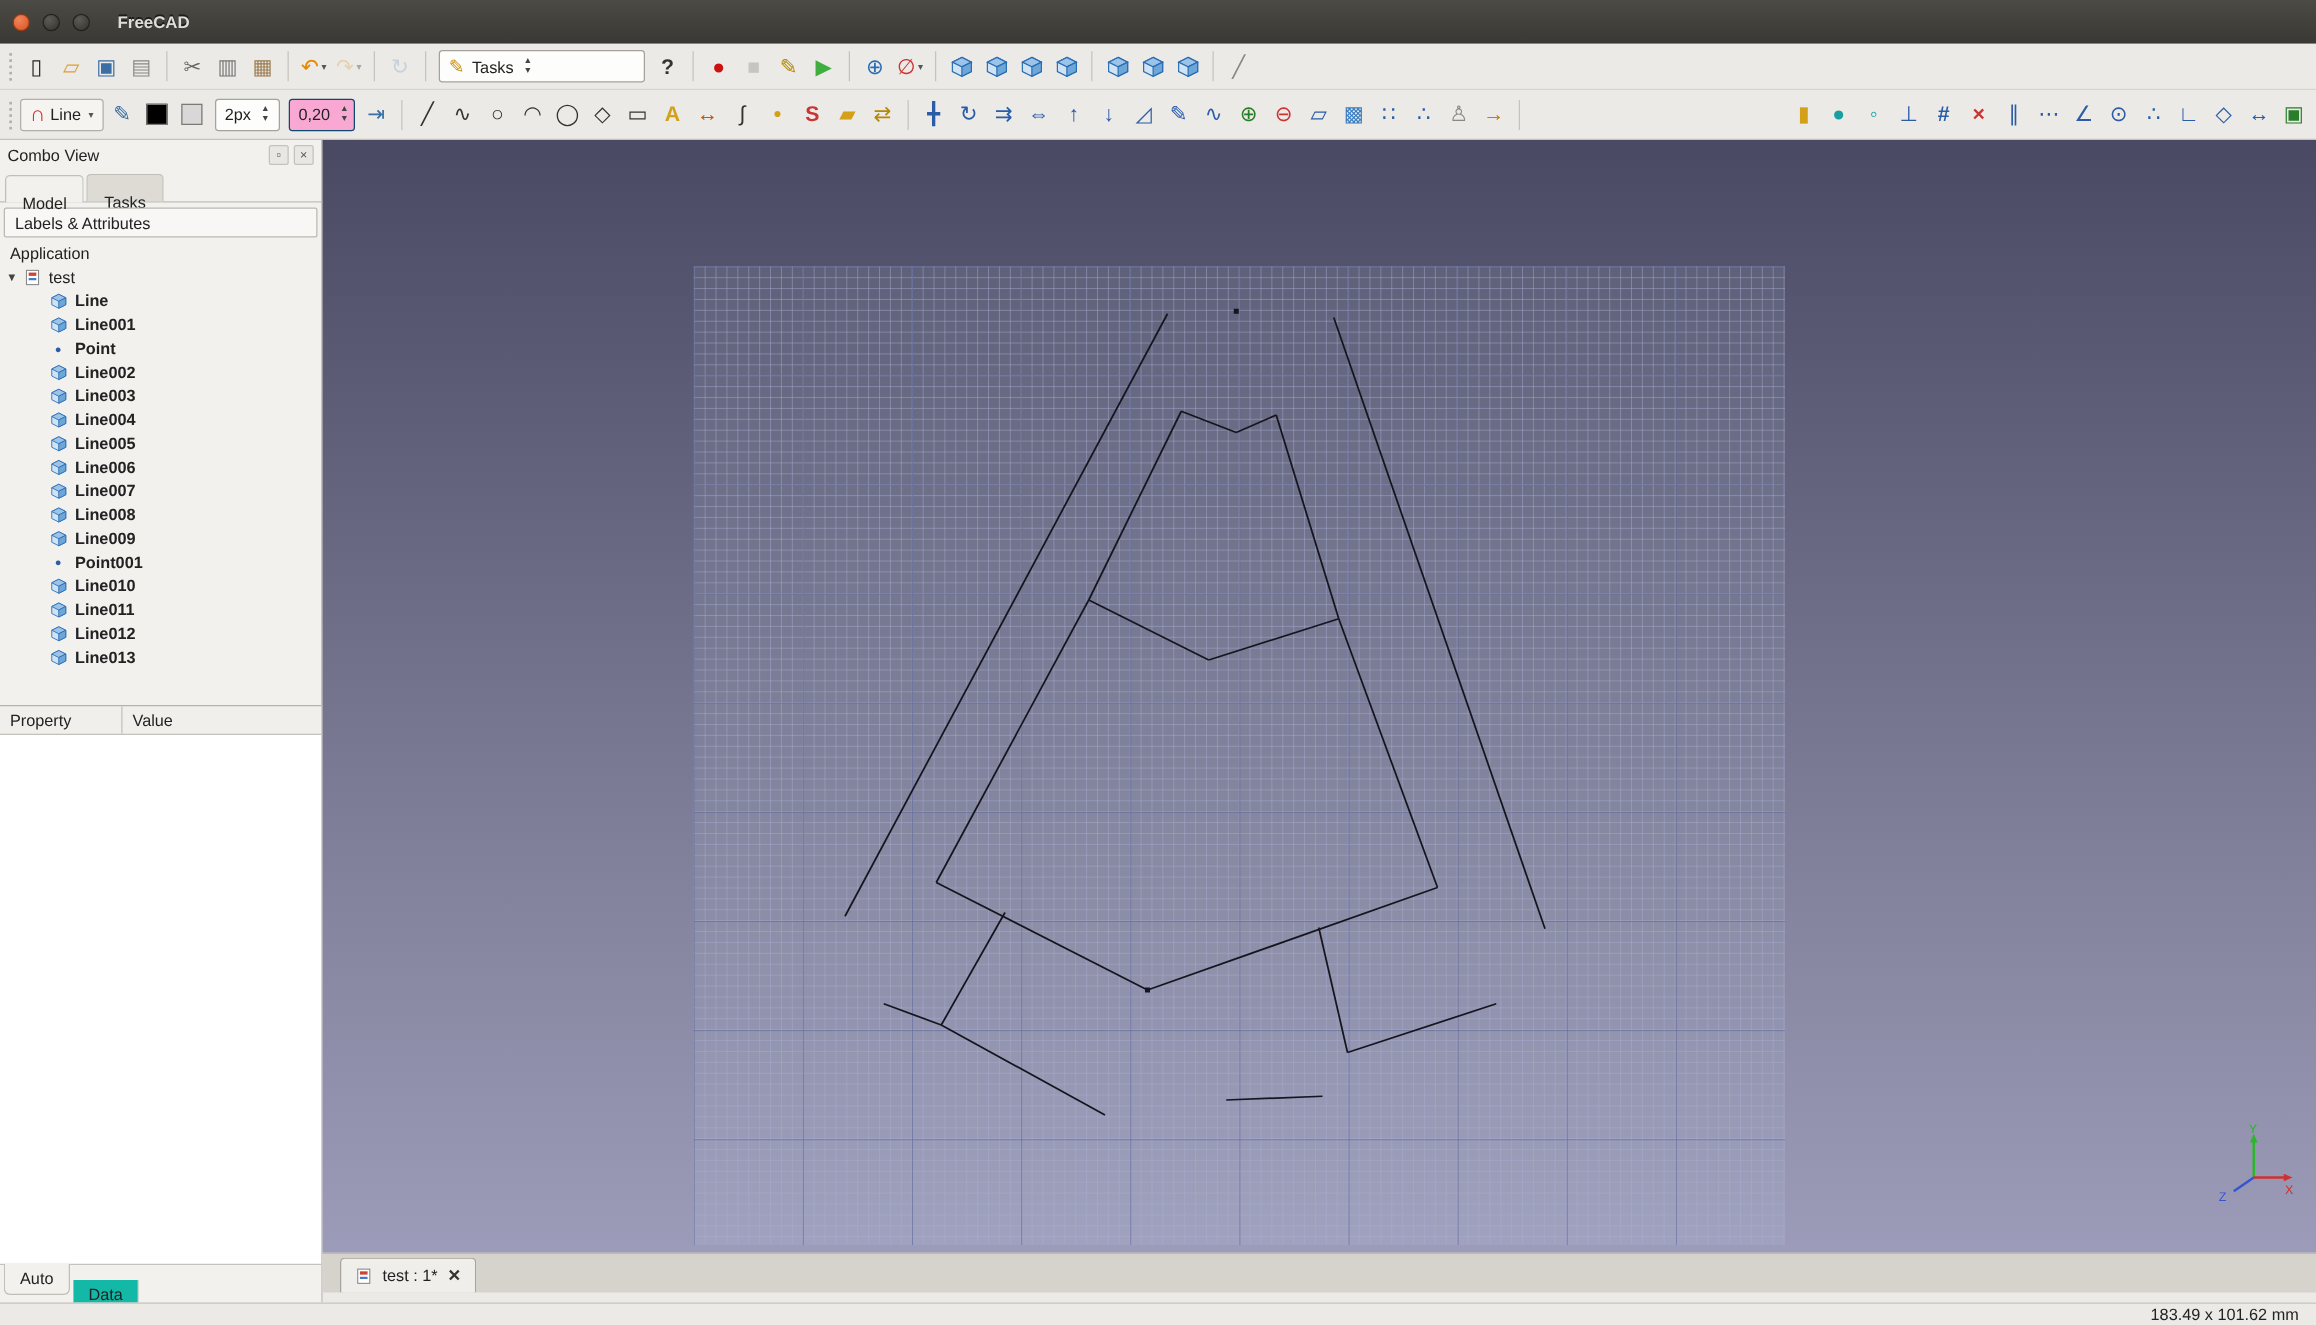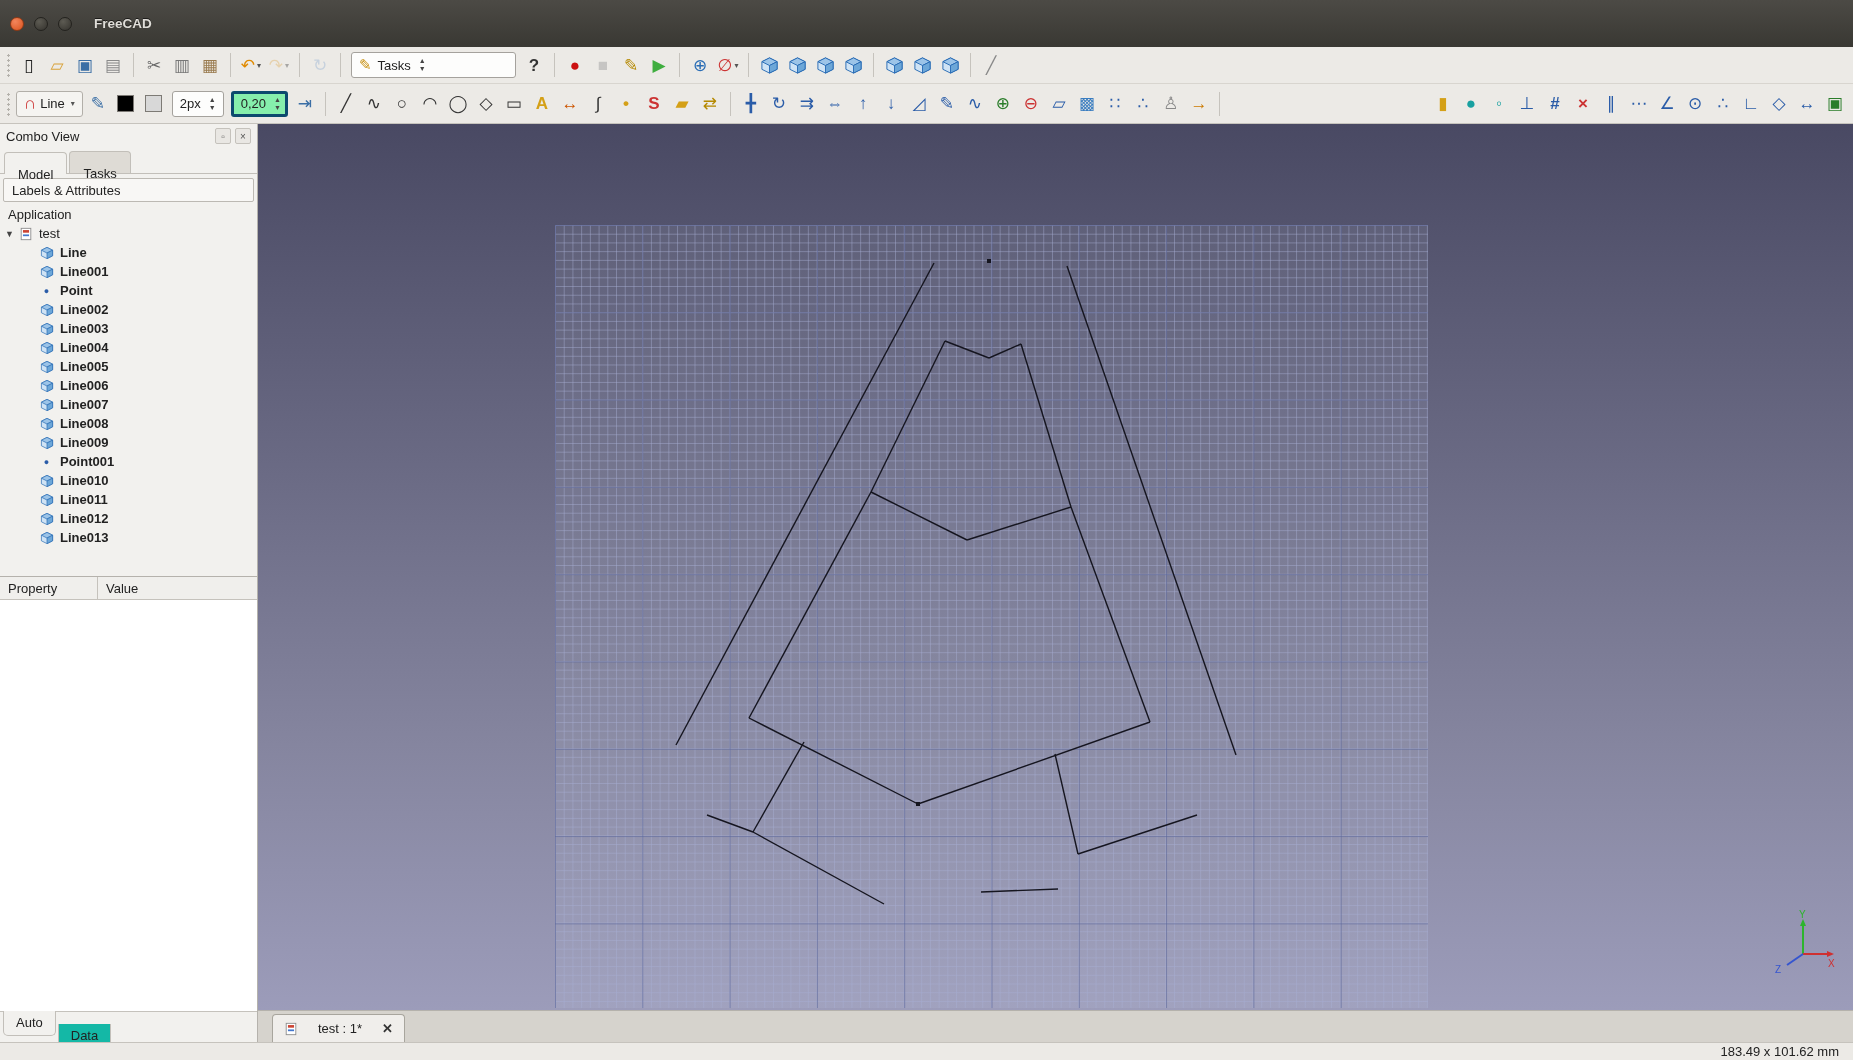--- a/index.html
+++ b/index.html
@@ -5,21 +5,21 @@
   * { box-sizing: border-box; }
   html,body { margin:0; padding:0; }
   body {
     width:1853px; height:1060px; overflow:hidden;
     font-family:"Liberation Sans", sans-serif; font-size:13px; color:#222;
     background:#eceae6;
   }
   .app { display:flex; flex-direction:column; width:100%; height:100%; }
 
   
-  .titlebar { height:47px; flex:0 0 auto; background:linear-gradient(#4c4a45,#393833);
+  .titlebar { height:35px; flex:0 0 auto; background:linear-gradient(#4c4a45,#393833);
     display:flex; align-items:center; padding:0 10px; }
   .winbtn { width:14px; height:14px; border-radius:50%; margin-right:10px; }
   .winbtn.close { background:radial-gradient(circle at 35% 30%, #f2855c, #d9531e); border:1px solid #8f3a16; }
   .winbtn.minmax { background:radial-gradient(circle at 35% 30%, #5d5b53, #34322d); border:1px solid #23221e; }
   .title-text { color:#dfddd8; font-weight:bold; margin-left:12px; font-size:13.5px; text-shadow:0 -1px 0 #1d1c1a; }
 
   
   .toolbar { display:flex; align-items:center; flex:0 0 auto; background:#eceae6; padding:0 4px; flex-wrap:nowrap; overflow:hidden; }
   .tb1 { height:37px; border-bottom:1px solid #d8d5cf; }
   .tb2 { height:40px; border-bottom:1px solid #c6c3bd; }
@@ -28,21 +28,21 @@
   .tbtn.bordered { border:1px solid #b2afa9; background:#f5f4f1; padding:0 7px; }
   .tbtn .glyph { font-size:17px; line-height:1; }
   .tbtn.disabled { opacity:.45; }
   .tsep { width:1px; height:24px; background:#c6c3bd; margin:0 6px; flex:0 0 auto; }
   .thandle { width:5px; height:24px; margin:0 4px 0 2px; flex:0 0 auto;
     background-image:radial-gradient(circle,#b4b1ab 1px,transparent 1.2px); background-size:5px 5px; }
   .drop { font-size:8px; color:#555; margin-left:2px; }
   .combo { display:flex; align-items:center; background:#fdfdfc; border:1px solid #a5a29d;
     border-radius:3px; height:26px; padding:0 7px; margin:0 4px; flex:0 0 auto; }
   .combo .arrows, .spin .steppers { margin-left:8px; font-size:7px; color:#444; display:flex; flex-direction:column; line-height:1.1; }
-  .spin { display:flex; align-items:center; background:#86efac; border:3px solid #0c4a6e;
+  .spin { display:flex; align-items:center; background:#f9a8d4; border:1px solid #0c4a6e;
     border-radius:3px; height:26px; padding:0 4px 0 7px; margin:0 3px; flex:0 0 auto; }
   .swatch { width:17px; height:17px; border:1px solid #7d7a75; display:block; }
 
   
   .main { flex:1; display:flex; min-height:0; }
 
   
   .sidepanel { width:258px; flex:0 0 auto; background:#f2f1ee; border-right:1px solid #b5b2ac;
     display:flex; flex-direction:column; }
   .cv-header { height:24px; display:flex; align-items:center; padding:0 6px; }
@@ -82,21 +82,21 @@
       linear-gradient(rgba(95,105,155,0.65) 1px, transparent 1px),
       linear-gradient(90deg, rgba(95,105,155,0.65) 1px, transparent 1px),
       linear-gradient(rgba(168,175,212,0.45) 1px, transparent 1px),
       linear-gradient(90deg, rgba(168,175,212,0.45) 1px, transparent 1px);
     background-size:87.3px 87.3px, 87.3px 87.3px, 8.73px 8.73px, 8.73px 8.73px; }
   .sketch { position:absolute; left:0; top:0; }
 
   .doctabs { height:32px; background:#d6d3cd; display:flex; align-items:flex-end; padding-left:14px;
     border-top:1px solid #b5b2ac; }
   .doctab { display:flex; align-items:center; height:28px; background:#f0eeeb; border:1px solid #a8a59d;
-    border-bottom:none; border-radius:4px 4px 0 0; padding:0 11px; gap:20px; }
+    border-bottom:none; border-radius:4px 4px 0 0; padding:0 11px; gap:8px; }
   .doctab .closex { color:#333; font-size:13px; font-weight:bold; }
 
   
   .statusbar { height:18px; flex:0 0 auto; background:#eceae6; border-top:1px solid #c6c3bd;
     display:flex; align-items:center; padding:0 14px; }
   .statusbar .spacer { flex:1; }
 </style>
 </head>
 <body>
 

